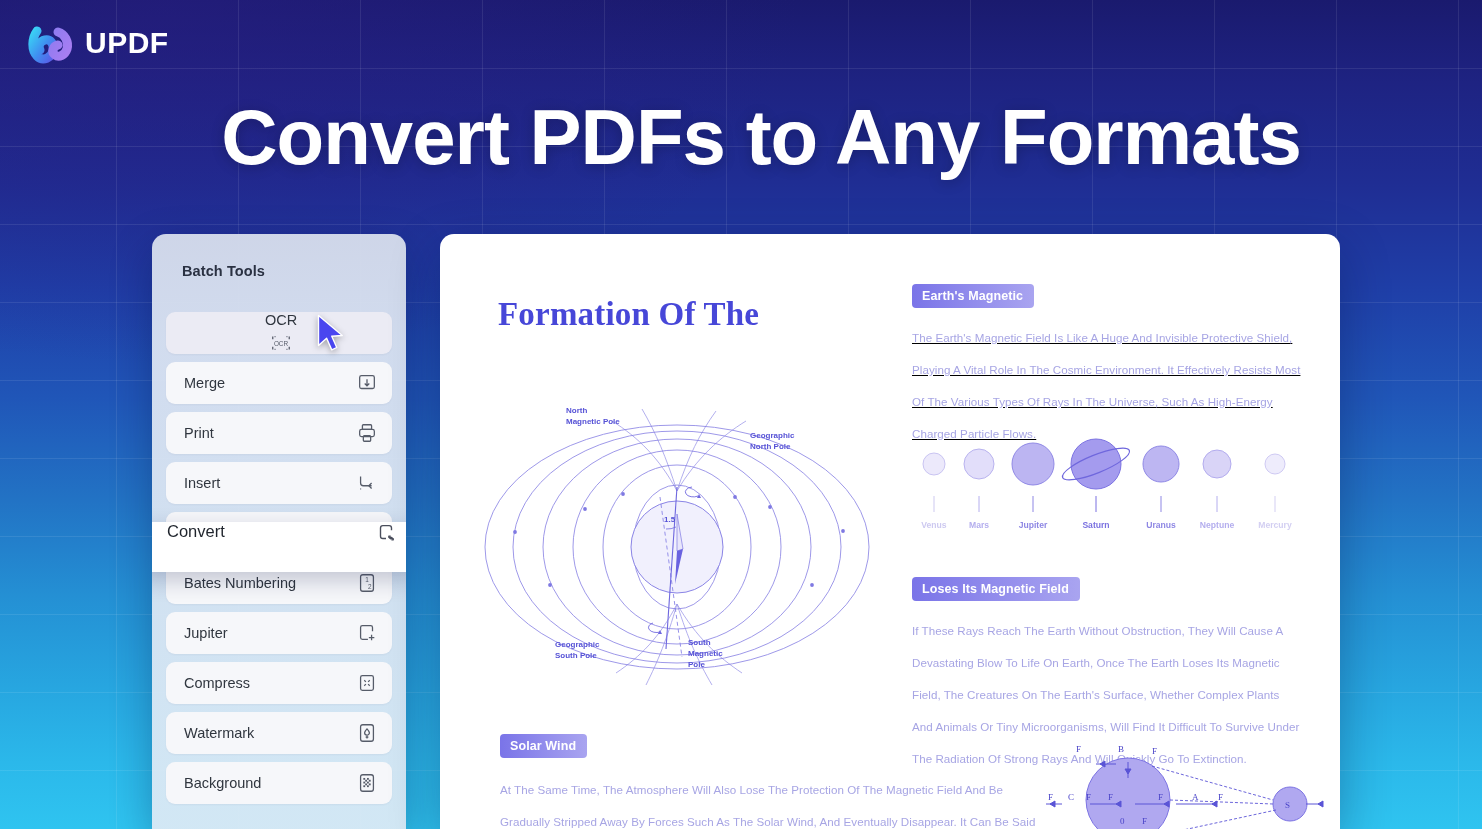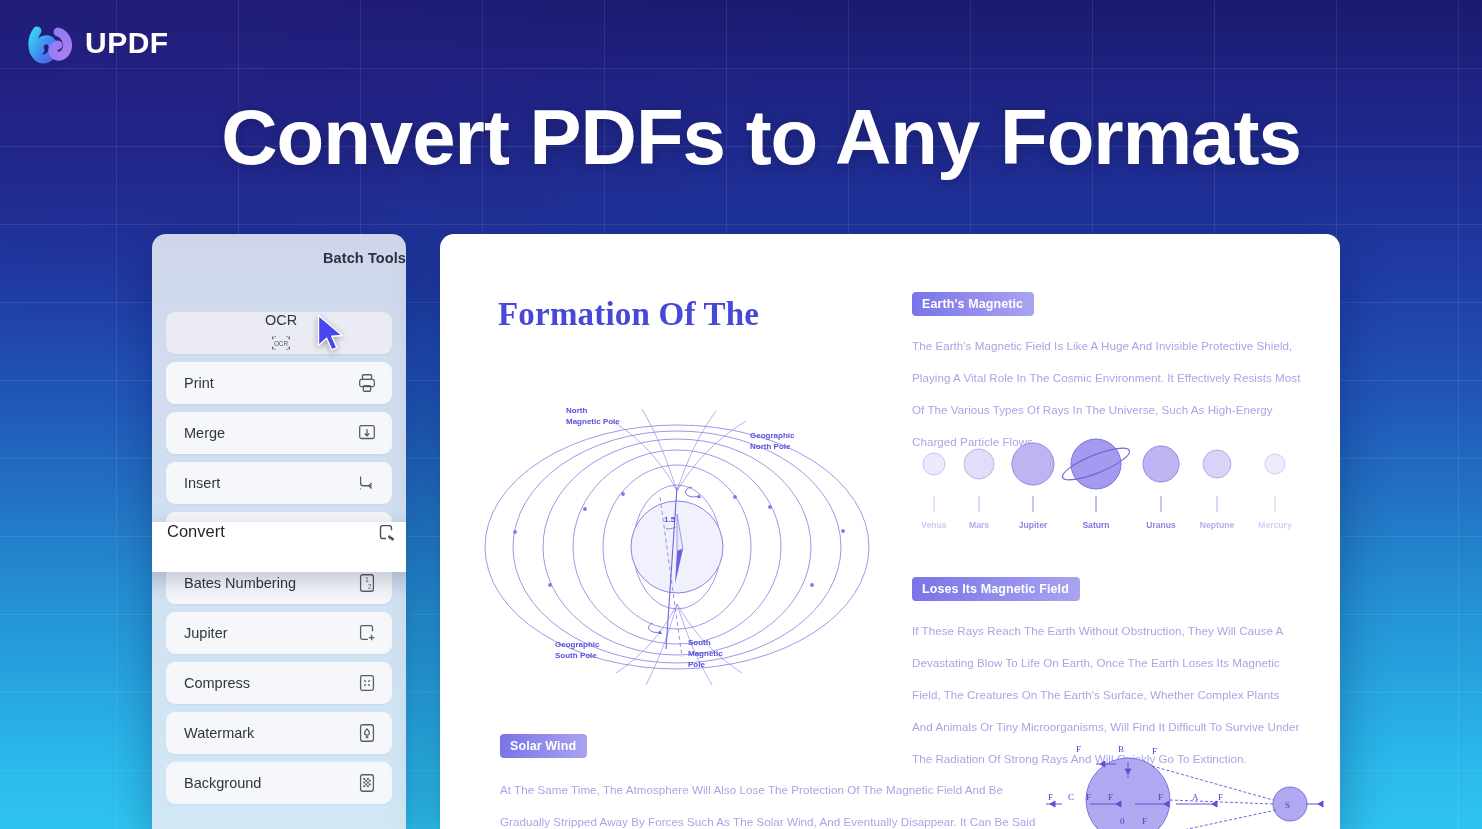--- a/index.html
+++ b/index.html
@@ -58,24 +58,23 @@
 
   
   .sidebar{
     position:absolute; left:152px; top:234px; width:254px; height:595px;
     background:linear-gradient(180deg, rgba(212,219,235,0.97) 0%, rgba(219,228,242,0.95) 18%, rgba(222,234,245,0.93) 100%);
     border-radius:14px 14px 0 0;
     box-shadow:0 14px 42px rgba(5,12,60,0.30);
     overflow:hidden;
   }
   .sidebar-head{
-    padding:16px 0 0 30px;
+    padding:29px 0 0 30px;
     font-size:14.5px; font-weight:bold; color:#2a3142;
     letter-spacing:0.1px;
-    text-align:right;
   }
   .tool-list{
     position:absolute; left:0; top:64px; width:100%;
     padding:0 14px;
   }
   .tool-item{
     height:42px; margin-bottom:8px;
     background:#f6f7fa;
     border-radius:9px;
     display:flex; align-items:center; justify-content:space-between;
@@ -114,21 +113,21 @@
   .doc-title{
     position:absolute; left:58px; top:62px; width:420px;
     font-family:"Liberation Serif", serif; color:#4747d8;
   }
   .doc-title .l1{ font-size:33px; font-weight:bold; letter-spacing:0.2px; display:block; }
   .doc-title .l2{ font-size:33px; font-style:italic; display:block; margin-top:12px; }
 
   .field-fig{ position:absolute; left:30px; top:165px; width:430px; height:290px; }
 
   
-  .rcol{ position:absolute; left:472px; top:58px; width:390px; }
+  .rcol{ position:absolute; left:472px; top:50px; width:390px;text-decoration:underline; }
   .badge{
     display:inline-block;
     background:linear-gradient(90deg,#7a74e8 0%,#a9a4f0 100%);
     color:#ffffff; font-size:12.5px; font-weight:bold;
     padding:5px 11px 5px 10px; border-radius:4px;
     letter-spacing:0.1px;
   }
   .body-text{
     margin-top:14px;
     color:#a7a5e4; font-size:11.6px; line-height:32px;
@@ -185,33 +184,33 @@
 
     <div class="tool-item first">
       <span class="tool-label">OCR</span>
       <svg class="tool-ico" viewBox="0 0 24 24" fill="none" stroke="#3b4150" stroke-width="1.4">
         <path d="M3 8V5h3M21 8V5h-3M3 16v3h3M21 16v3h-3" stroke-dasharray="3 2"></path>
         <text x="12" y="15" font-size="7" fill="#3b4150" stroke="none" text-anchor="middle" font-family="Liberation Sans, sans-serif">OCR</text>
       </svg>
     </div>
 
     <div class="tool-item">
+      <span class="tool-label">Merge</span>
+      <svg class="tool-ico" viewBox="0 0 24 24" fill="none" stroke="#3b4150" stroke-width="1.4">
+        <rect x="4" y="4" width="16" height="14" rx="2"></rect>
+        <path d="M12 8v7M9.5 12.5 12 15l2.5-2.5"></path>
+      </svg>
+    </div>
+
+    <div class="tool-item">
       <span class="tool-label">Print</span>
       <svg class="tool-ico" viewBox="0 0 24 24" fill="none" stroke="#3b4150" stroke-width="1.4">
         <rect x="7" y="3" width="10" height="5" rx="1"></rect>
         <rect x="4" y="8" width="16" height="8" rx="2"></rect>
         <rect x="8" y="15" width="8" height="6" rx="1"></rect>
-      </svg>
-    </div>
-
-    <div class="tool-item">
-      <span class="tool-label">Merge</span>
-      <svg class="tool-ico" viewBox="0 0 24 24" fill="none" stroke="#3b4150" stroke-width="1.4">
-        <rect x="4" y="4" width="16" height="14" rx="2"></rect>
-        <path d="M12 8v7M9.5 12.5 12 15l2.5-2.5"></path>
       </svg>
     </div>
 
     <div class="tool-item">
       <span class="tool-label">Insert</span>
       <svg class="tool-ico" viewBox="0 0 24 24" fill="none" stroke="#3b4150" stroke-width="1.4">
         <path d="M5 5v7a3 3 0 0 0 3 3h9"></path>
         <path d="M5 19v-1"></path>
           <path d="M17 12l-3 3 3 3"></path>
       </svg>

